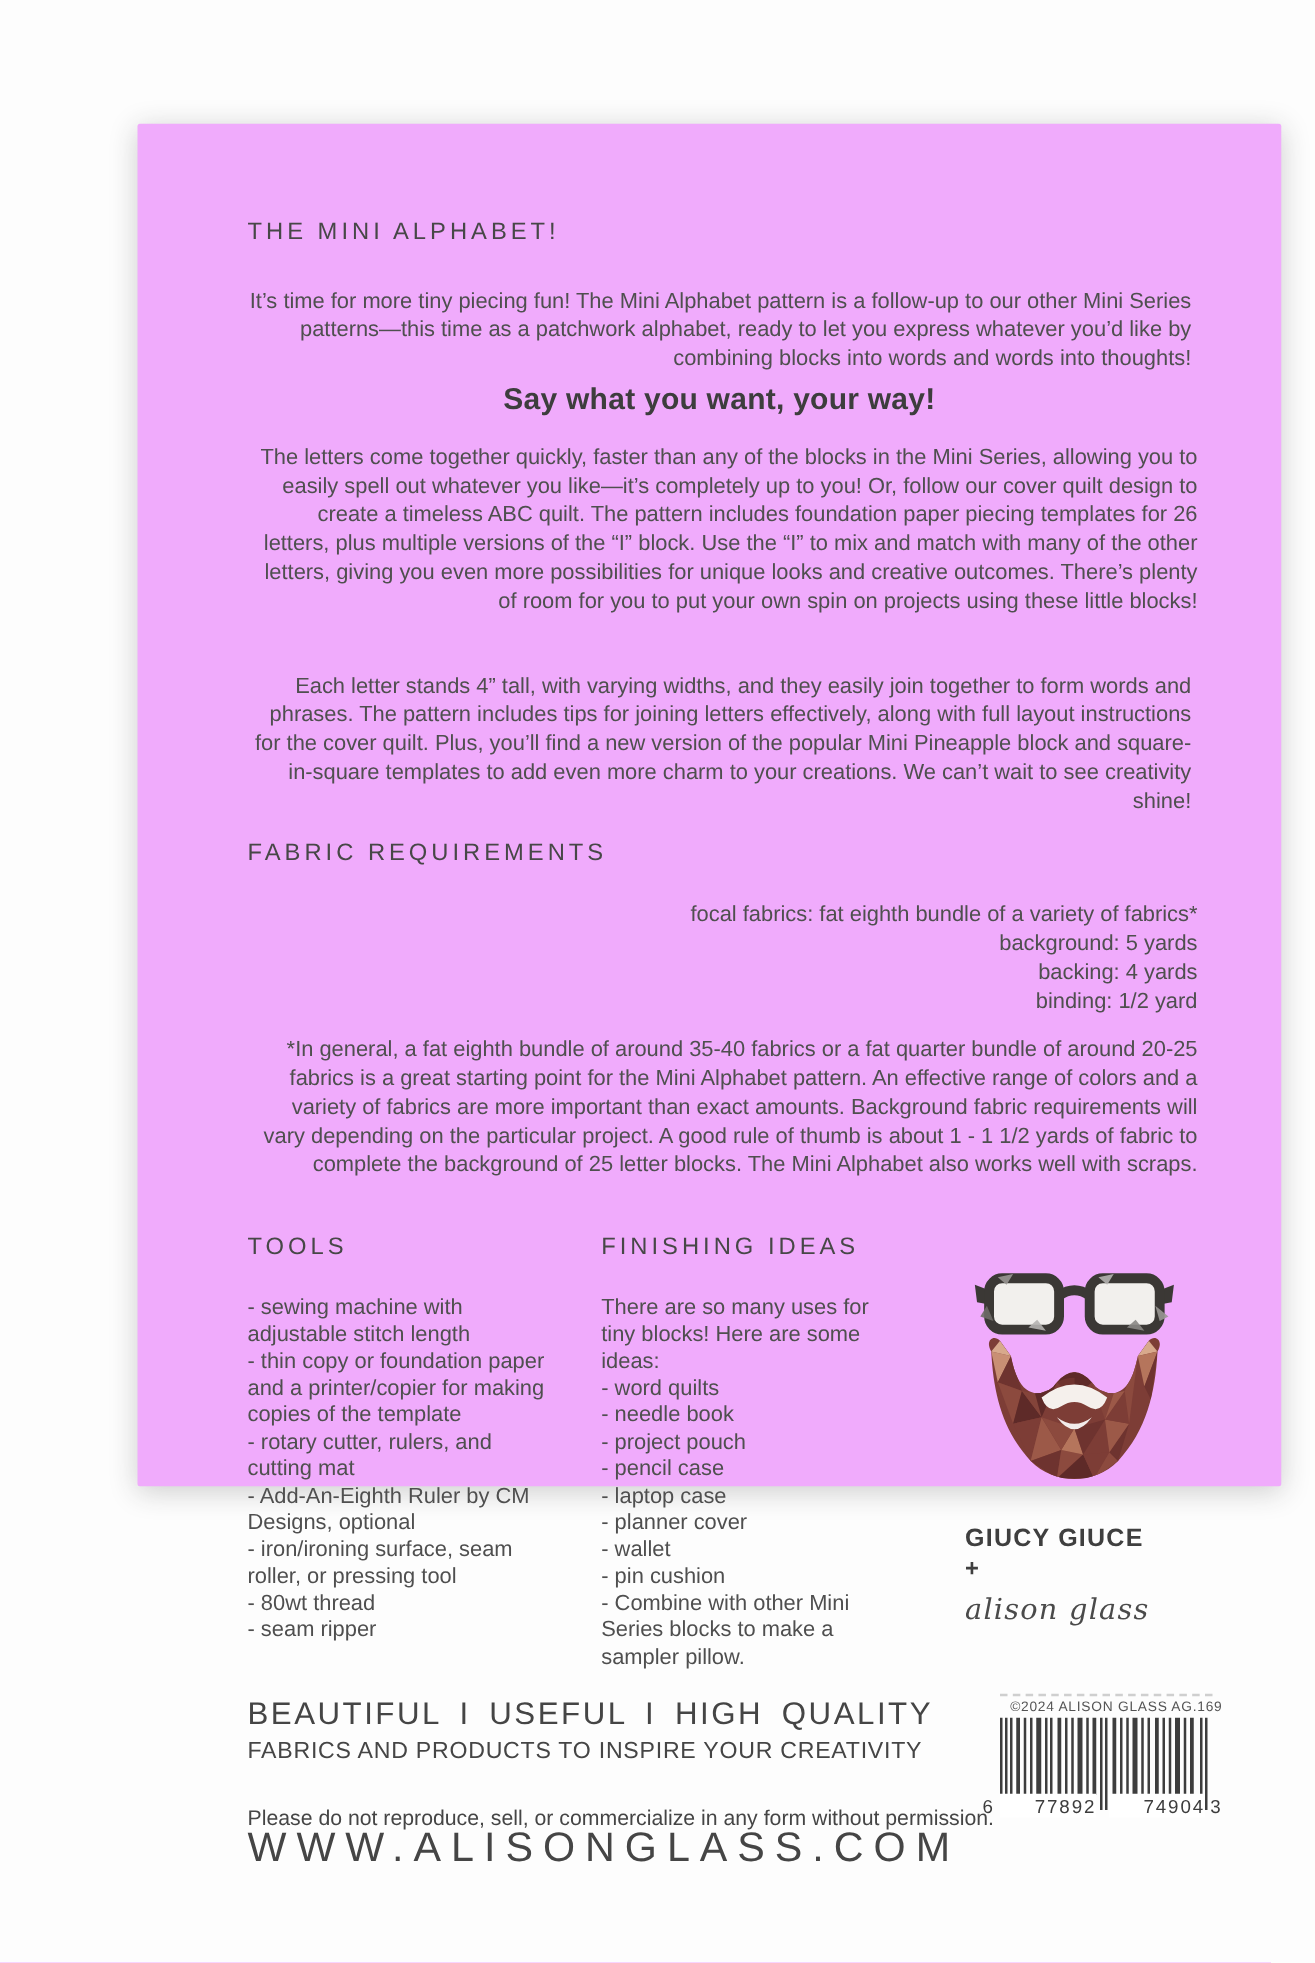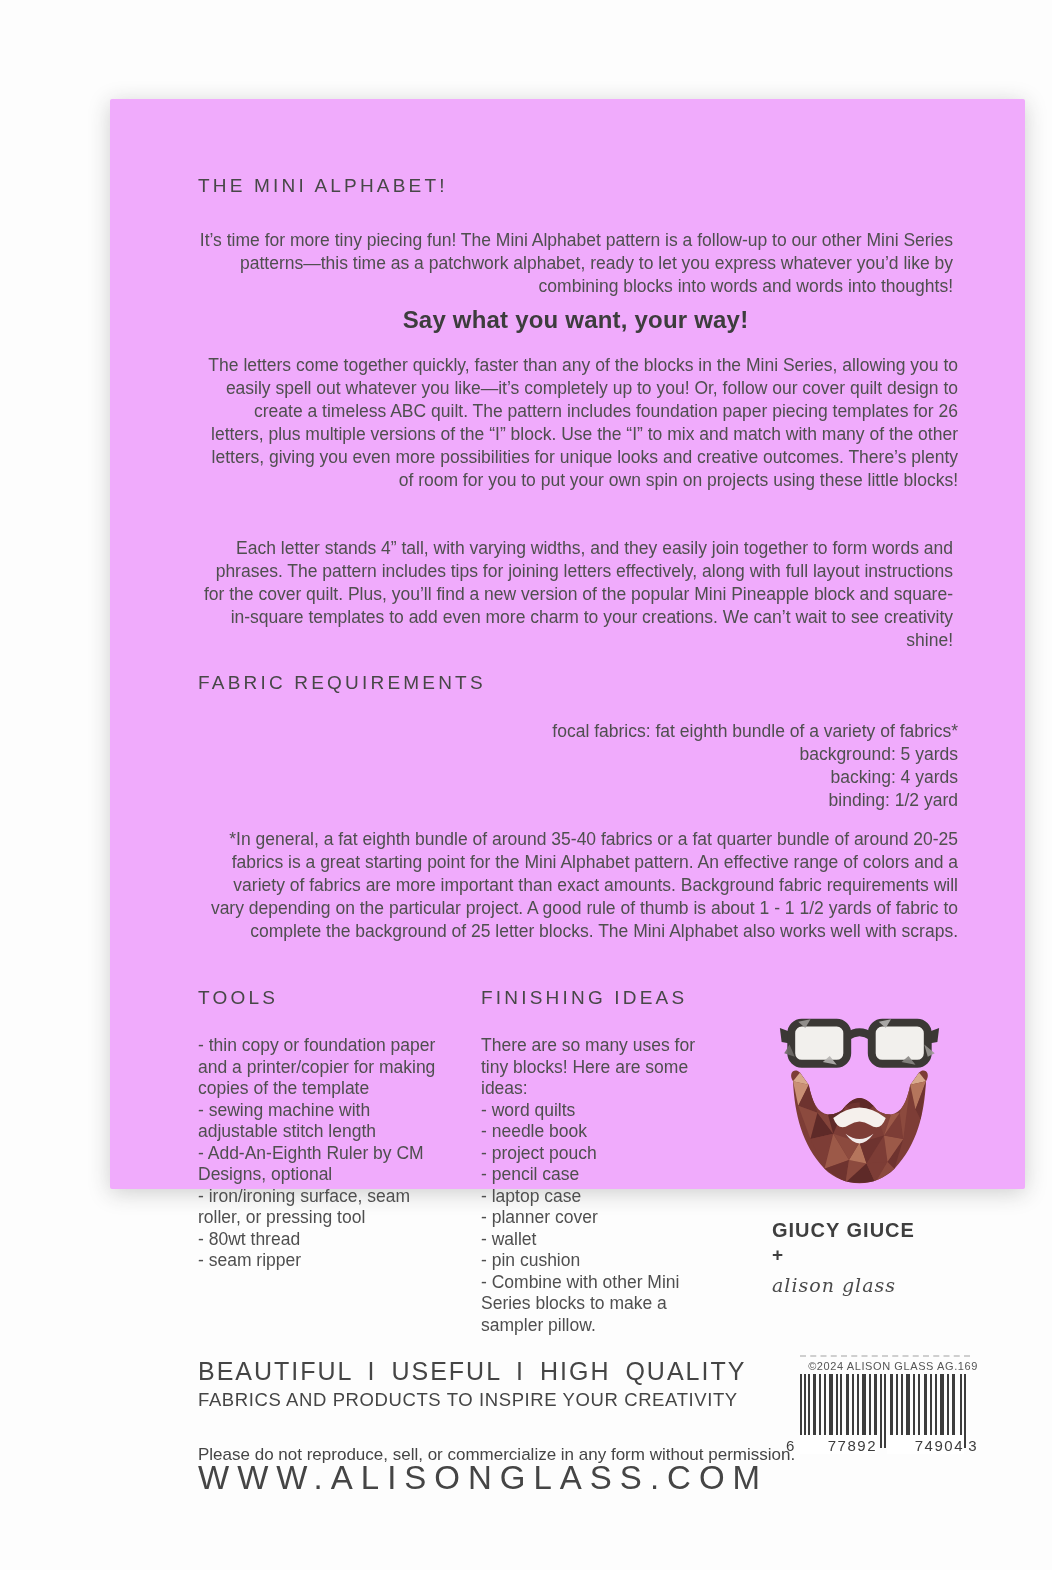--- a/index.html
+++ b/index.html
@@ -28,21 +28,21 @@
   .tagline {
     font-size:24px; font-weight:700; color:#3d3d3d; text-align:center; letter-spacing:0.2px;
   }
   .col-text { font-size:17.5px; line-height:21.5px; color:#4f4f4f; }
   .col-text div { margin:0; }
   .brand-block { text-align:left; }
   .designer-name { font-size:20px; font-weight:700; letter-spacing:1px; color:#3f3f3f; margin-top:18px; }
   .plus-sign { font-size:19px; font-weight:700; color:#3f3f3f; margin-top:2px; }
   .script-name {
     font-family:"DejaVu Serif", serif; font-style:italic;
-    font-size:19px; color:#4a4a4a; margin-top:8px; letter-spacing:1px;
+    font-size:23px; color:#4a4a4a; margin-top:8px; letter-spacing:1px;
   }
   .f1 { font-size:25px; letter-spacing:2px; word-spacing:6px; color:#454545; white-space:nowrap; }
   .f2 { font-size:18.5px; letter-spacing:0.6px; color:#454545; white-space:nowrap; }
   .f3 { font-size:33px; letter-spacing:8px; color:#454545; white-space:nowrap; }
   .f4 { font-size:17px; color:#454545; white-space:nowrap; }
   .barcode-block { width:192px; }
   .barcode-dashes { border-top:2px dashed #cfcfcf; width:170px; margin-left:14px; }
   .barcode-copyright { font-size:11px; letter-spacing:0.6px; color:#555; margin:3px 0 2px 0; white-space:nowrap;text-align:right; }
   .barcode-svg { display:block; margin-left:14px; }
   .barcode-digits {
@@ -75,22 +75,23 @@
     <div>focal fabrics: fat eighth bundle of a variety of fabrics*</div>
     <div>background: 5 yards</div>
     <div>backing: 4 yards</div>
     <div>binding: 1/2 yard</div>
   </div>
 
   <div class="abs body-text" style="left:88px; top:729px; width:760px;">*In general, a fat eighth bundle of around 35-40 fabrics or a fat quarter bundle of around 20-25 fabrics is a great starting point for the Mini Alphabet pattern. An effective range of colors and a variety of fabrics are more important than exact amounts. Background fabric requirements will vary depending on the particular project. A good rule of thumb is about 1 - 1 1/2 yards of fabric to complete the background of 25 letter blocks. The Mini Alphabet also works well with scraps.</div>
 
   <div class="abs h1" style="left:88px; top:888px;">TOOLS</div>
   <div class="abs col-text" style="left:88px; top:936px; width:242px;">
+    <div>- sewing machine with adjustable stitch length</div>
     <div>- thin copy or foundation paper and a printer/copier for making copies of the template</div>
-    <div>- sewing machine with adjustable stitch length</div>
+    <div>- rotary cutter, rulers, and cutting mat</div>
     <div>- Add-An-Eighth Ruler by CM Designs, optional</div>
     <div>- iron/ironing surface, seam roller, or pressing tool</div>
     <div>- 80wt thread</div>
     <div>- seam ripper</div>
   </div>
 
   <div class="abs h1" style="left:371px; top:888px;">FINISHING IDEAS</div>
   <div class="abs col-text" style="left:371px; top:936px; width:230px;">
     <div>There are so many uses for tiny blocks! Here are some ideas:</div>
     <div>- word quilts</div>

